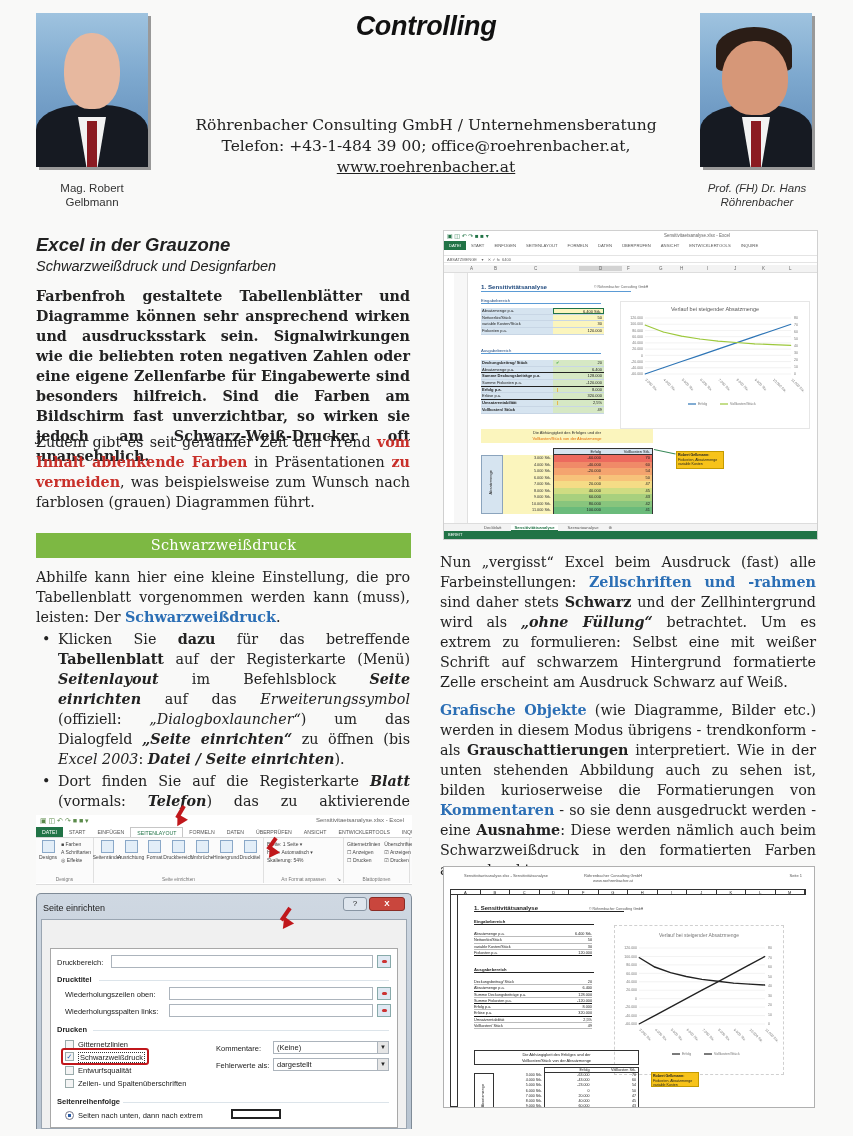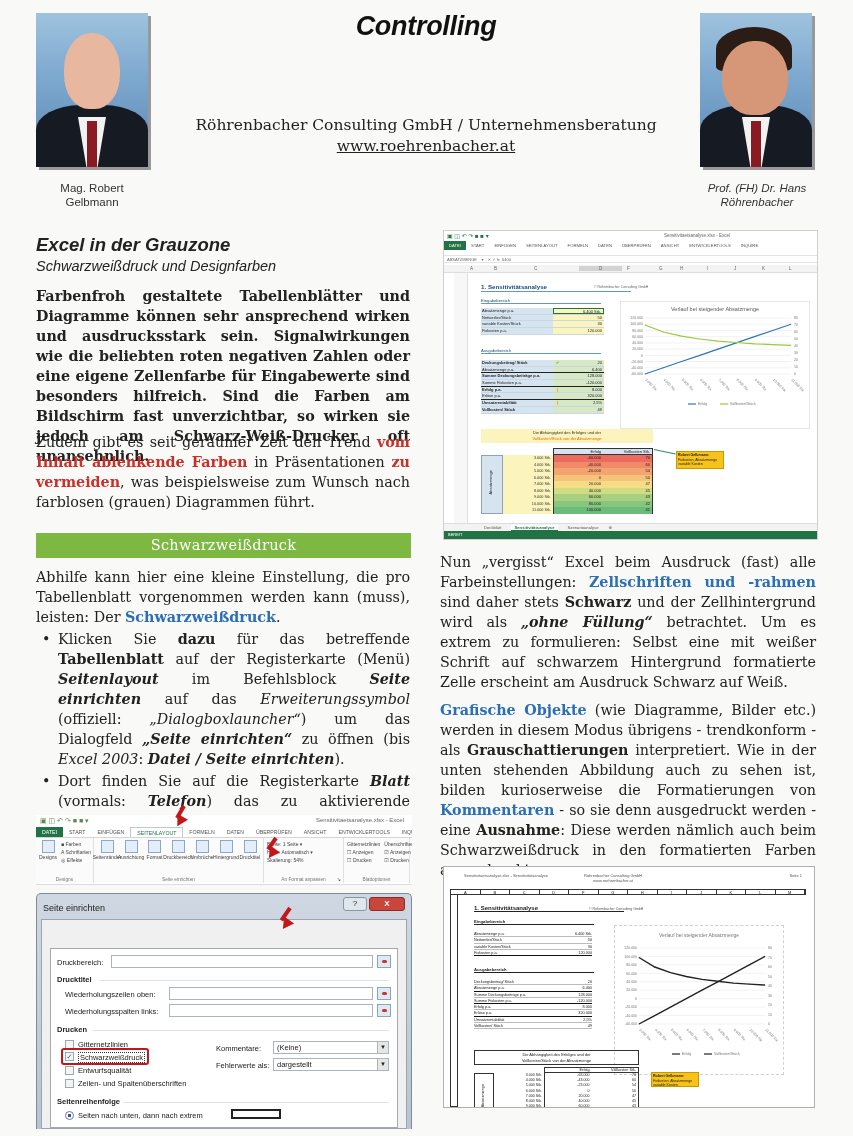--- a/index.html
+++ b/index.html
@@ -183,20 +183,21 @@
 <div class="caption caption-right">
   <div>Prof. (FH) Dr. Hans</div>
   <div>Röhrenbacher</div>
 </div>
 
 <div class="site-title">
   <div>Controlling</div>
 </div>
 <div class="company">
   <div>Röhrenbacher Consulting GmbH / Unternehmensberatung</div>
+  <div>Telefon: +43-1-484 39 00; office@roehrenbacher.at,</div>
   <div class="web">www.roehrenbacher.at</div>
 </div>
 
 <div class="article-title">Excel in der Grauzone</div>
 <div class="article-sub">Schwarzweißdruck und Designfarben</div>
 
 <p class="para p1">Farbenfroh gestaltete Tabellenblätter und Diagramme können sehr ansprechend wirken und ausdrucksstark sein. Signalwirkungen wie die beliebten roten negativen Zahlen oder eine eigene Zellenfarbe für Eingabewerte sind besonders hilfreich. Sind die Farben am Bildschirm fast unverzichtbar, so wirken sie jedoch am Schwarz-Weiß-Drucker oft unansehnlich.</p>
 
 <p class="para p2"><span>Zudem gibt es seit geraumer Zeit den Trend </span><span class="red">vom Inhalt ablenkende Farben</span><span> in Präsentationen </span><span class="red">zu vermeiden</span><span>, was beispielsweise zum Wunsch nach farblosen (grauen) Diagrammen führt.</span></p>
 

